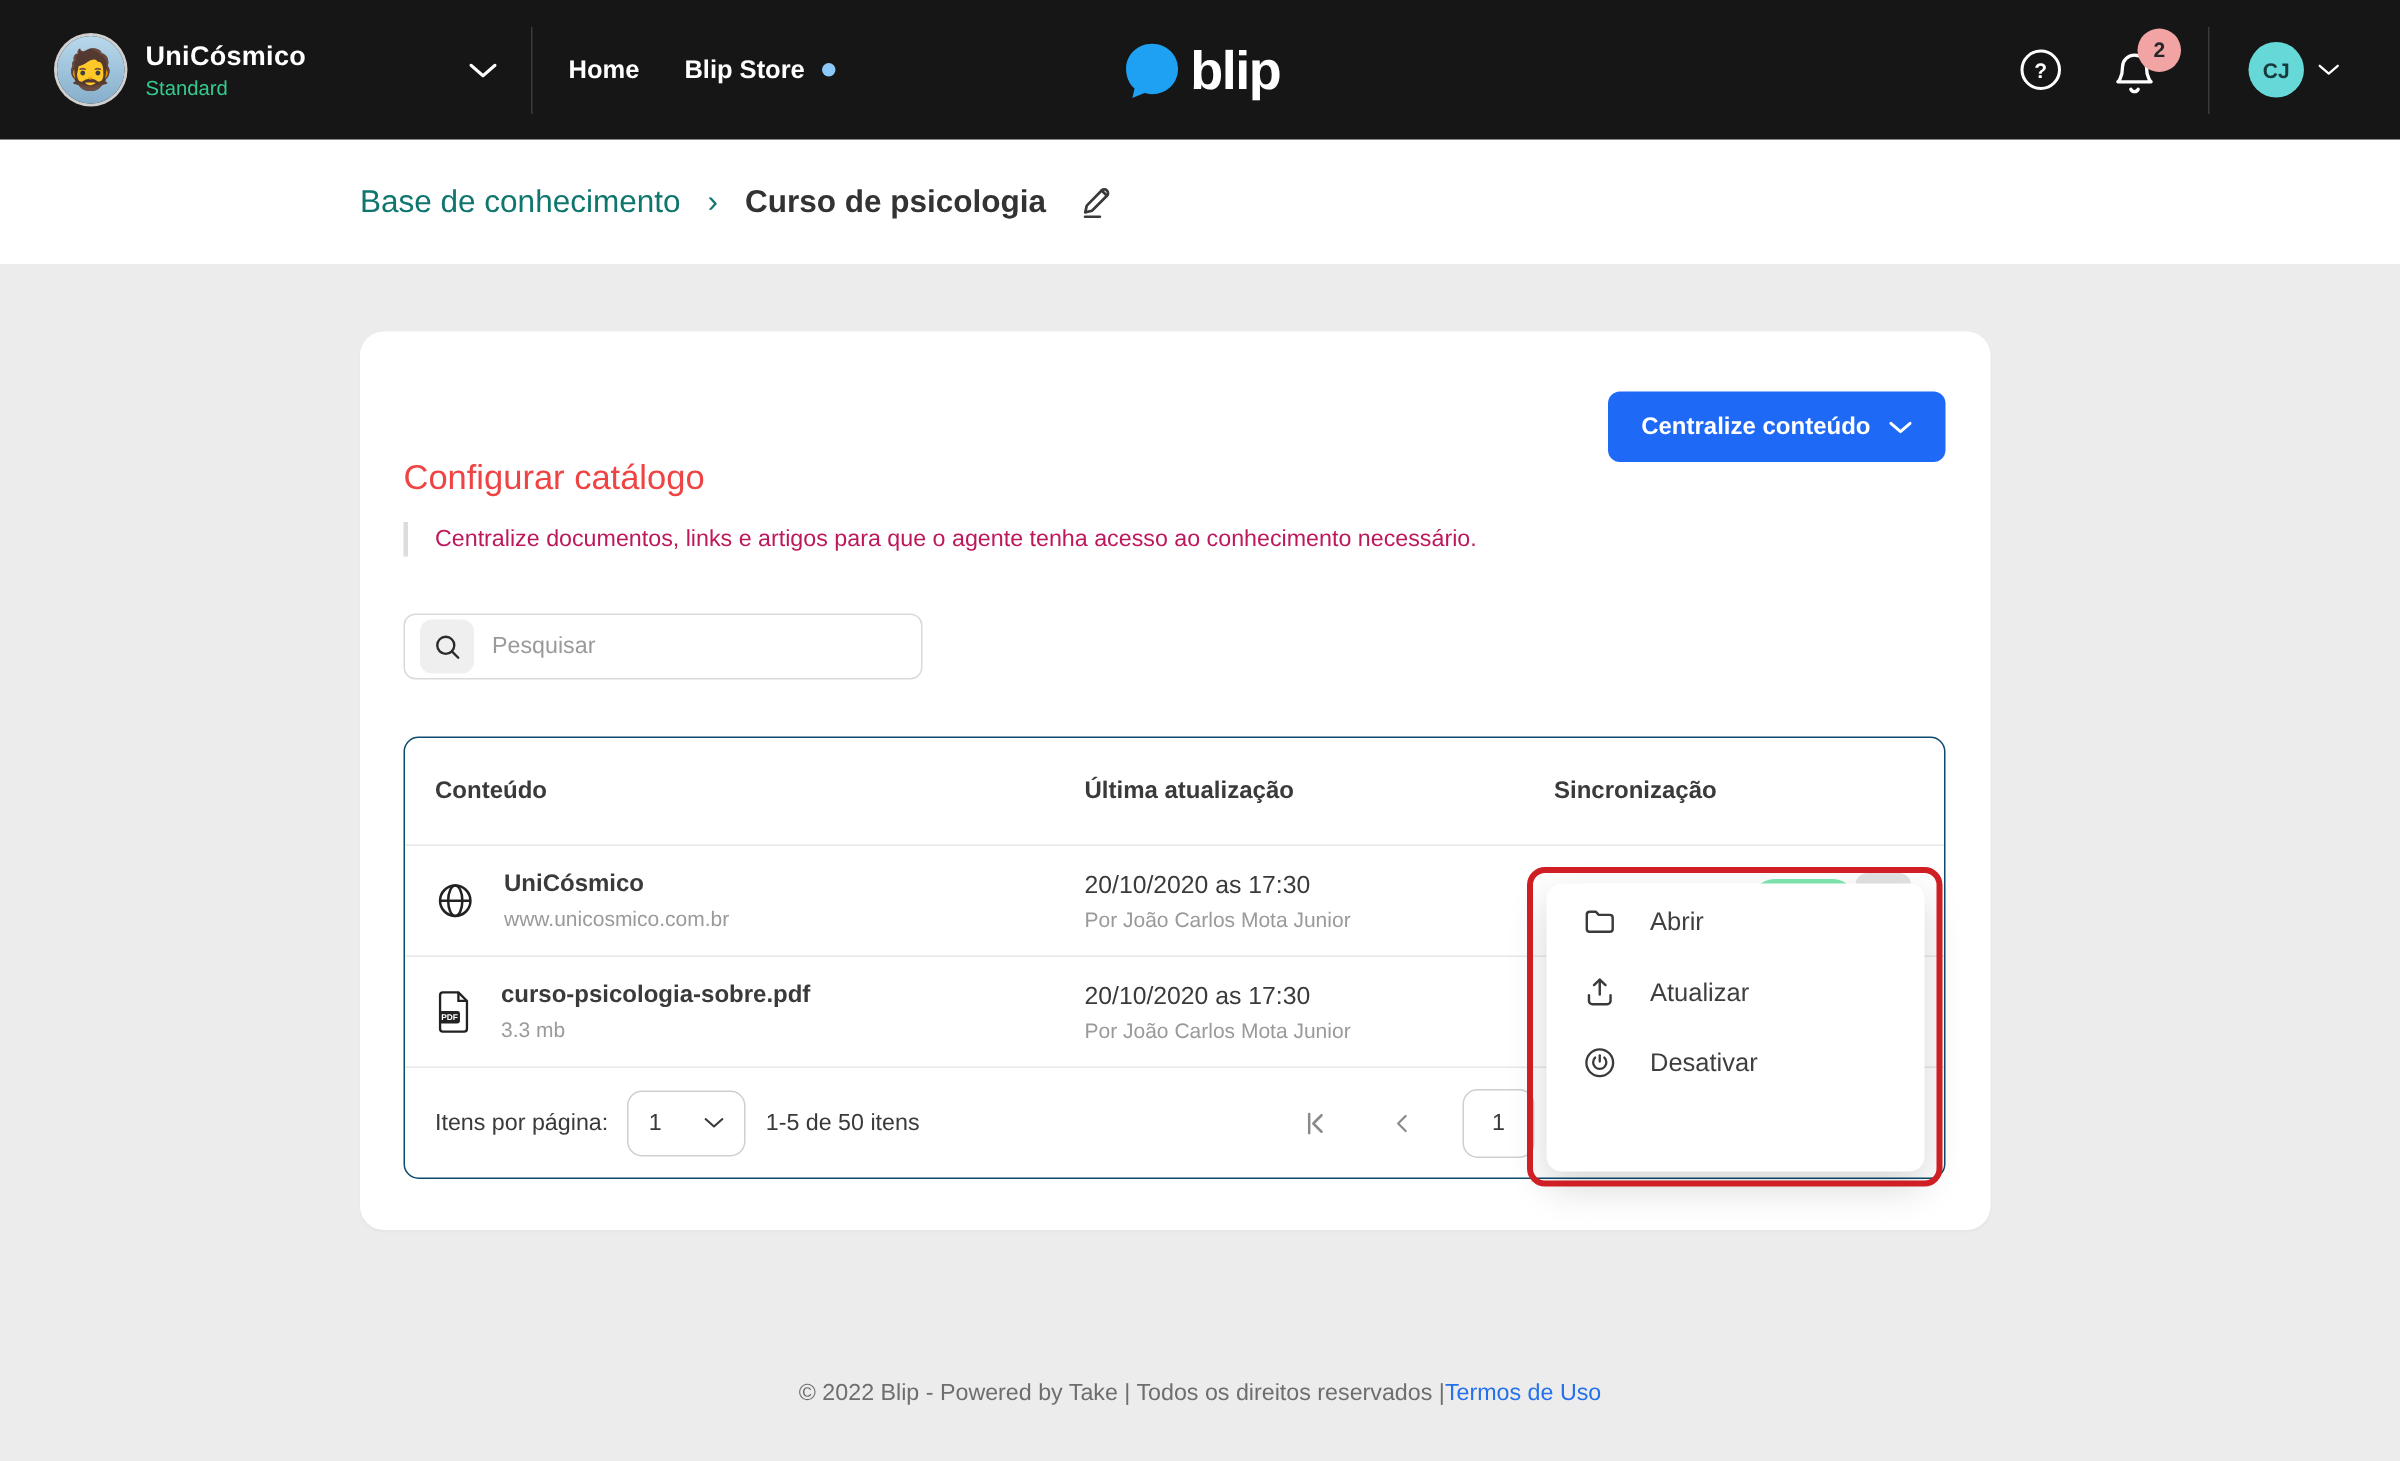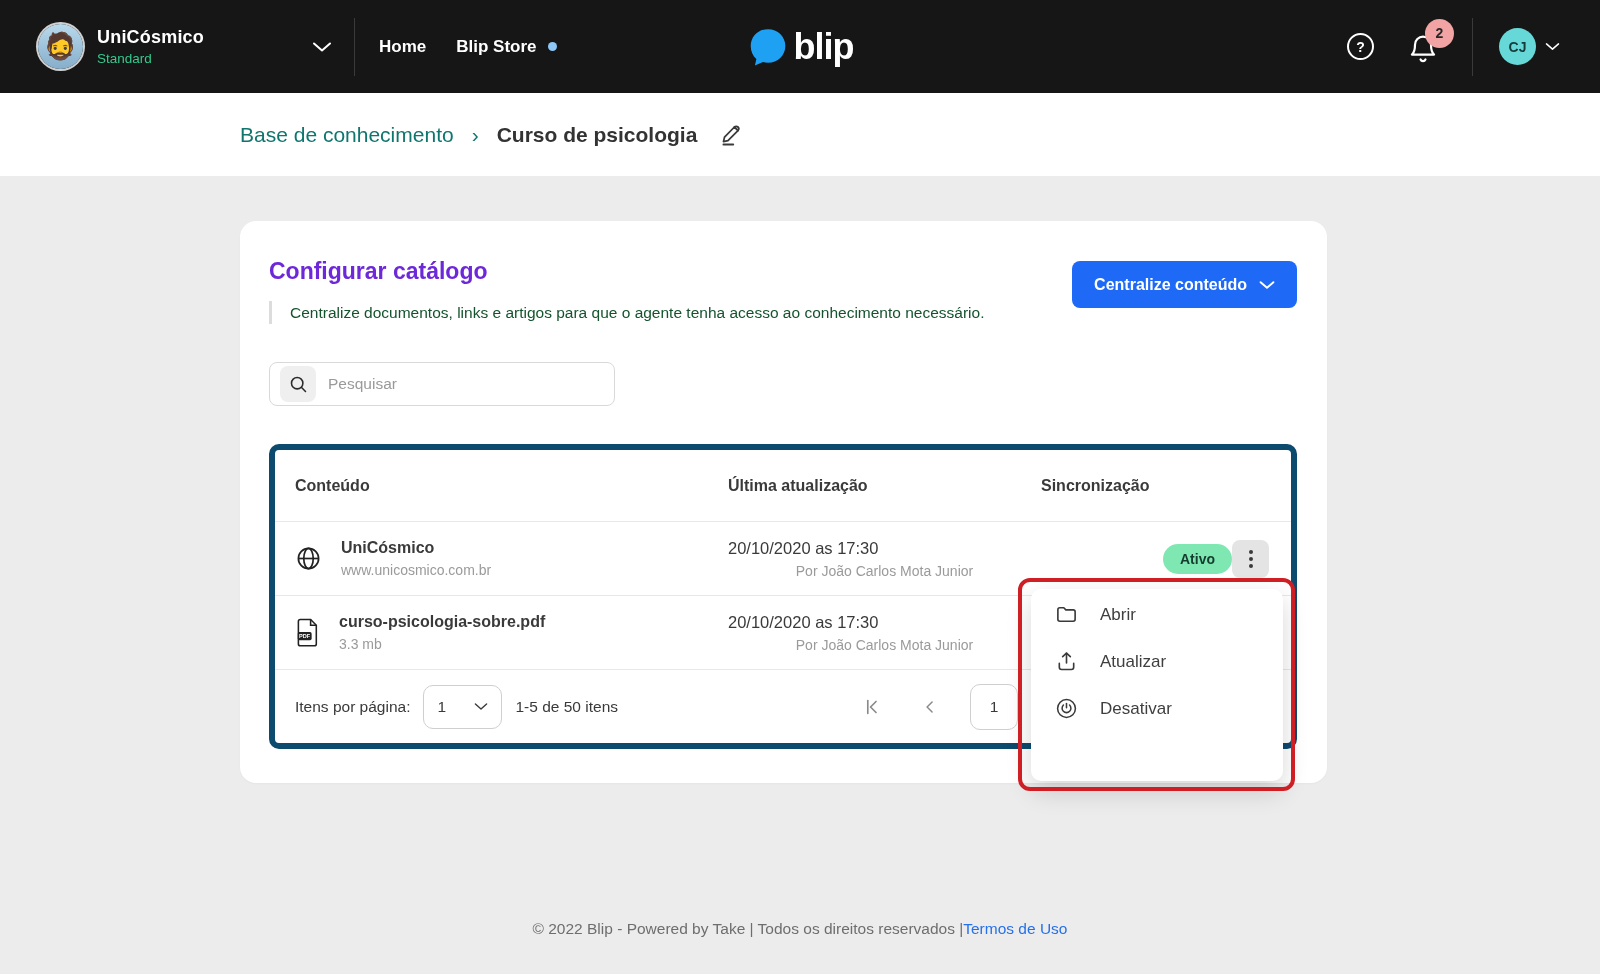--- a/index.html
+++ b/index.html
@@ -39,42 +39,42 @@
   .crumb-parent { color:#0f766e; font-size:21px; cursor:pointer; }
   .crumb-sep { margin:0 18px; }
   .crumb-current { color:#333333; font-size:21px; font-weight:bold; }
   .edit-btn { margin-left:22px; cursor:pointer; display:flex; align-items:center; }
 
   
   .page-body { height:798px; display:flex; flex-direction:column; }
   .card { width:1087px; margin:45px 0 0 240px; background:#fff; border-radius:16px; padding:37px 30px 34px 29px;
     box-shadow:0 1px 2px rgba(0,0,0,.03); }
   .card-head { display:flex; justify-content:space-between; align-items:flex-start; }
-  .card-title { font-size:23px; font-weight:bold; color:#6d28d9; }
-  .card-sub { margin-top:16px; border-left:3px solid #dcdcdc; padding-left:18px; color:#14532d; font-size:15.5px; line-height:1.5; }
+  .card-title { font-size:23px; font-weight:normal; color:#ef4444;margin-top:47px; }
+  .card-sub { margin-top:16px; border-left:3px solid #dcdcdc; padding-left:18px; color:#be185d; font-size:15.5px; line-height:1.5; }
   .btn-primary { background:#1e69f6; color:#fff; border:none; border-radius:8px; font-family:inherit; font-weight:bold;
     font-size:16px; padding:0 22px; height:47px; display:flex; align-items:center; gap:12px; cursor:pointer; margin-top:3px; }
   .btn-primary svg { stroke:#fff; }
 
   .search-box { margin-top:38px; width:346px; height:44px; border:1px solid #d9d9d9; border-radius:8px; display:flex; align-items:center; padding:10px; }
   .search-iconbox { width:36px; height:36px; background:#efefef; border-radius:8px; display:flex; align-items:center; justify-content:center; }
   .search-input { border:none; outline:none; flex:1; margin-left:12px; font-family:inherit; font-size:15.5px; color:#444; background:transparent; }
   .search-input::placeholder { color:#9a9a9a; }
 
   
-  .tbl { margin-top:38px; border:6px solid #0c4a6e; border-radius:10px; }
+  .tbl { margin-top:38px; border:1px solid #0c4a6e; border-radius:10px; }
   .tbl-row { display:grid; grid-template-columns:433px 313px 1fr; padding:0 20px; align-items:center; }
   .tbl-header { height:71px; }
   .tbl-header .col { font-size:16px; font-weight:bold; color:#3a3a3a; }
   .tbl-item { height:74px; border-top:1px solid #e8e8e8; }
   .cell-main { display:flex; align-items:center; gap:19px; }
   .cell-title { font-size:16px; font-weight:bold; color:#3a3a3a; }
   .cell-sub { font-size:14px; color:#9a9a9a; margin-top:5px; }
   .cell-date { font-size:16.5px; color:#3a3a3a; font-weight:500; }
-  .cell-by { font-size:14px; color:#9a9a9a; margin-top:5px;text-align:center; }
+  .cell-by { font-size:14px; color:#9a9a9a; margin-top:5px; }
   .cell-sync { display:flex; align-items:center; justify-content:flex-end; padding-right:2px; }
   .badge-active { background:#7fe8b2; color:#153c2e; font-size:14px; font-weight:bold; border-radius:16px; padding:7px 17px; }
   .kebab-btn { width:37px; height:38px; background:#e4e4e4; border:none; border-radius:8px; display:flex; flex-direction:column;
     align-items:center; justify-content:center; gap:3px; cursor:pointer; }
   .kebab-btn i { width:4px; height:4px; border-radius:50%; background:#3a3a3a; }
 
   
   .pag { height:74px; border-top:1px solid #e8e8e8; display:flex; align-items:center; padding:0 20px; }
   .pag-label { font-size:15.5px; color:#3a3a3a; }
   .per-page { margin-left:13px; width:79px; height:44px; border:1px solid #cfcfcf; border-radius:10px; display:flex; align-items:center;

